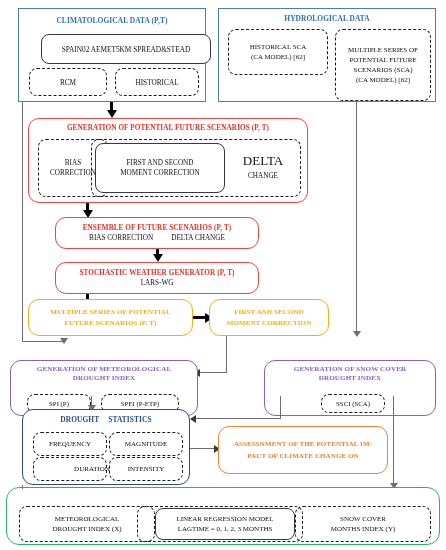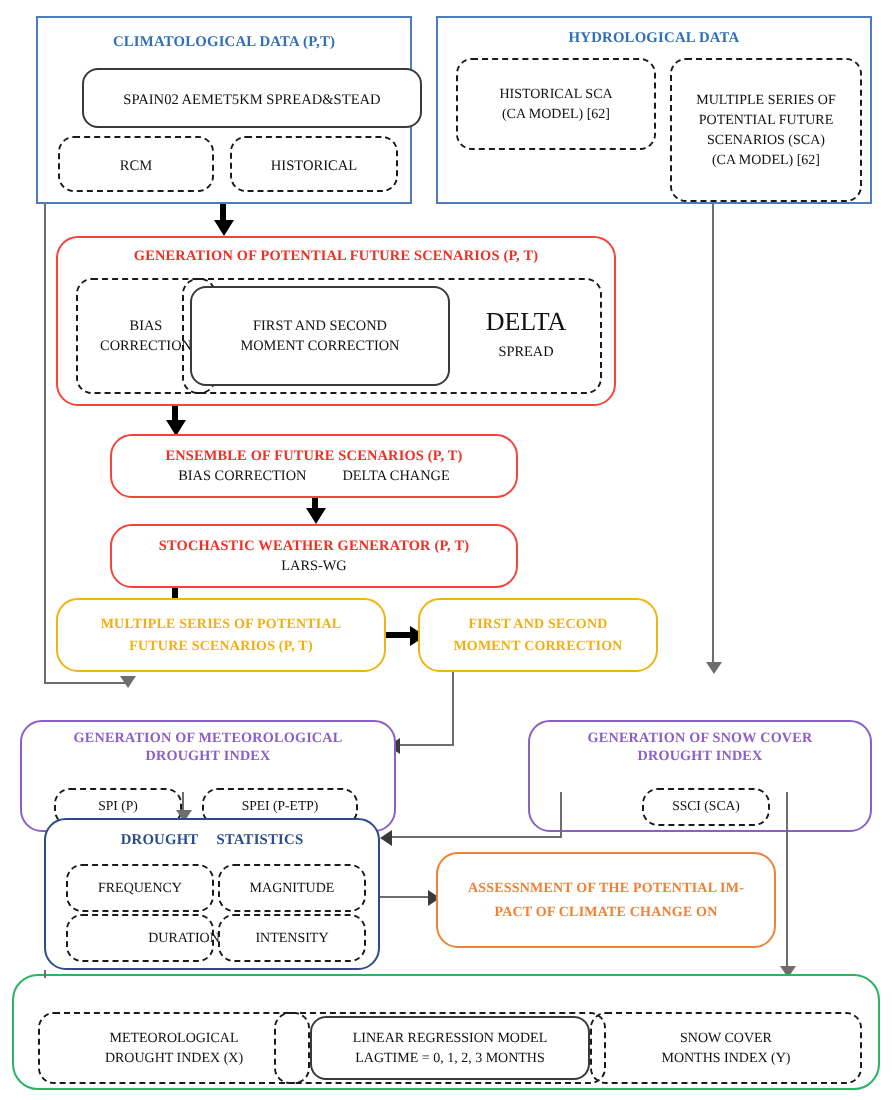--- a/index.html
+++ b/index.html
@@ -91,21 +91,21 @@
       <span style="font-size:7.2px;">BIAS</span>
       <span style="font-size:7.2px;">CORRECTION</span>
     </div>
     <div class="dash" style="position:absolute;left:62px;top:20px;width:208px;height:56px;"></div>
     <div class="solidin l1" style="position:absolute;left:66px;top:24px;width:128px;height:48px;display:flex;flex-direction:column;align-items:center;justify-content:center;">
       <span style="font-size:7.2px;">FIRST AND SECOND</span>
       <span style="font-size:7.2px;">MOMENT CORRECTION</span>
     </div>
     <div class="l1" style="position:absolute;left:202px;top:24px;width:64px;height:48px;display:flex;flex-direction:column;align-items:center;justify-content:center;">
       <span style="font-size:13px;">DELTA</span>
-      <span style="font-size:7.2px;">SPREAD</span>
+      <span style="font-size:7.2px;">CHANGE</span>
     </div>
   </div>
 
   <div class="lnb" style="left:86px;top:203px;width:3px;height:9px;"></div>
   <div class="ah ah-d-blk" style="left:82.5px;top:210px;"></div>
 
   <div class="box red" style="left:55px;top:217px;width:204px;height:32px;justify-content:center;">
     <div class="ttl t-red" style="font-size:7.2px;">ENSEMBLE OF FUTURE SCENARIOS (P, T)</div>
     <div class="row" style="margin-top:2px;">
       <span style="font-size:7.2px;margin-right:18px;">BIAS CORRECTION</span>

